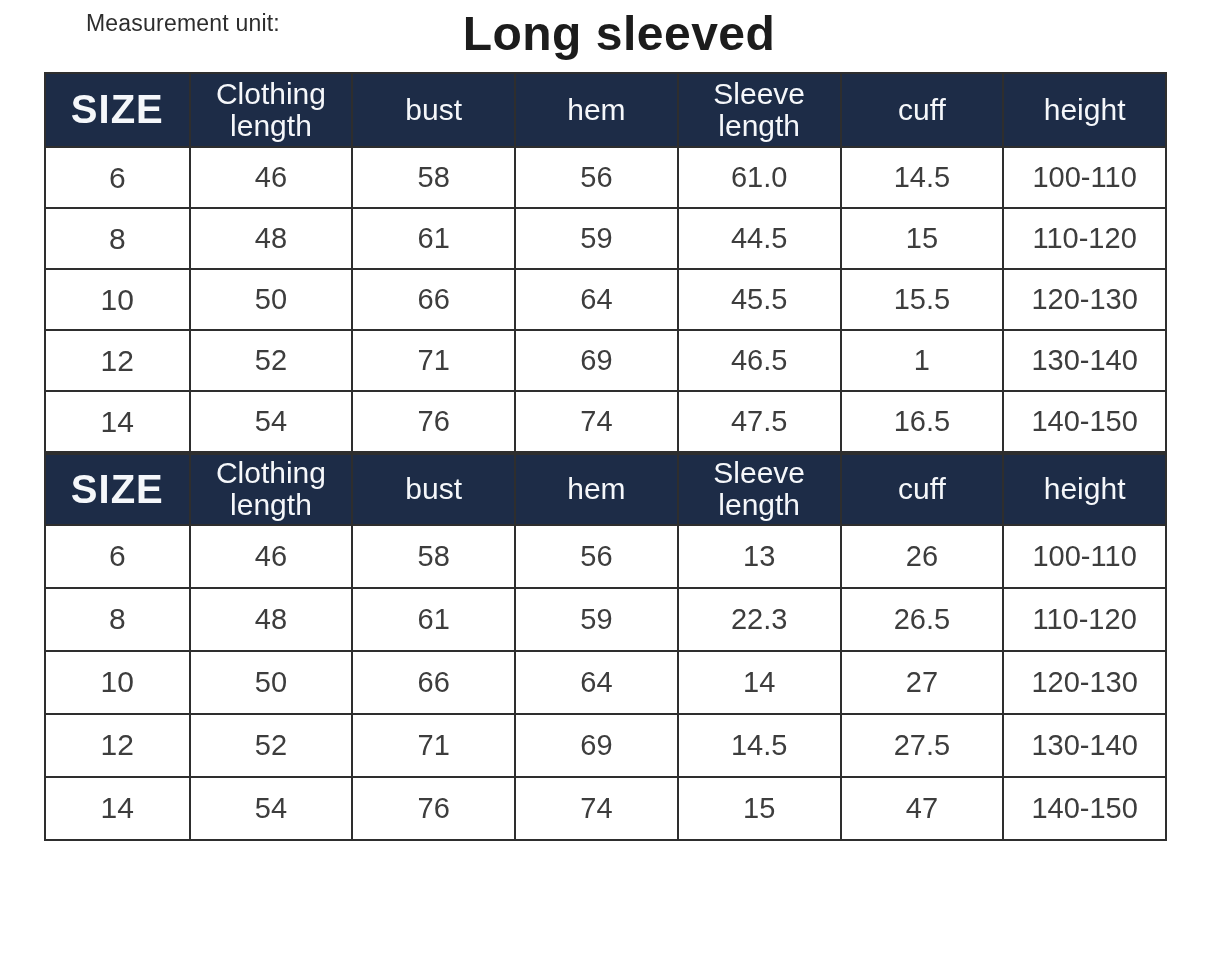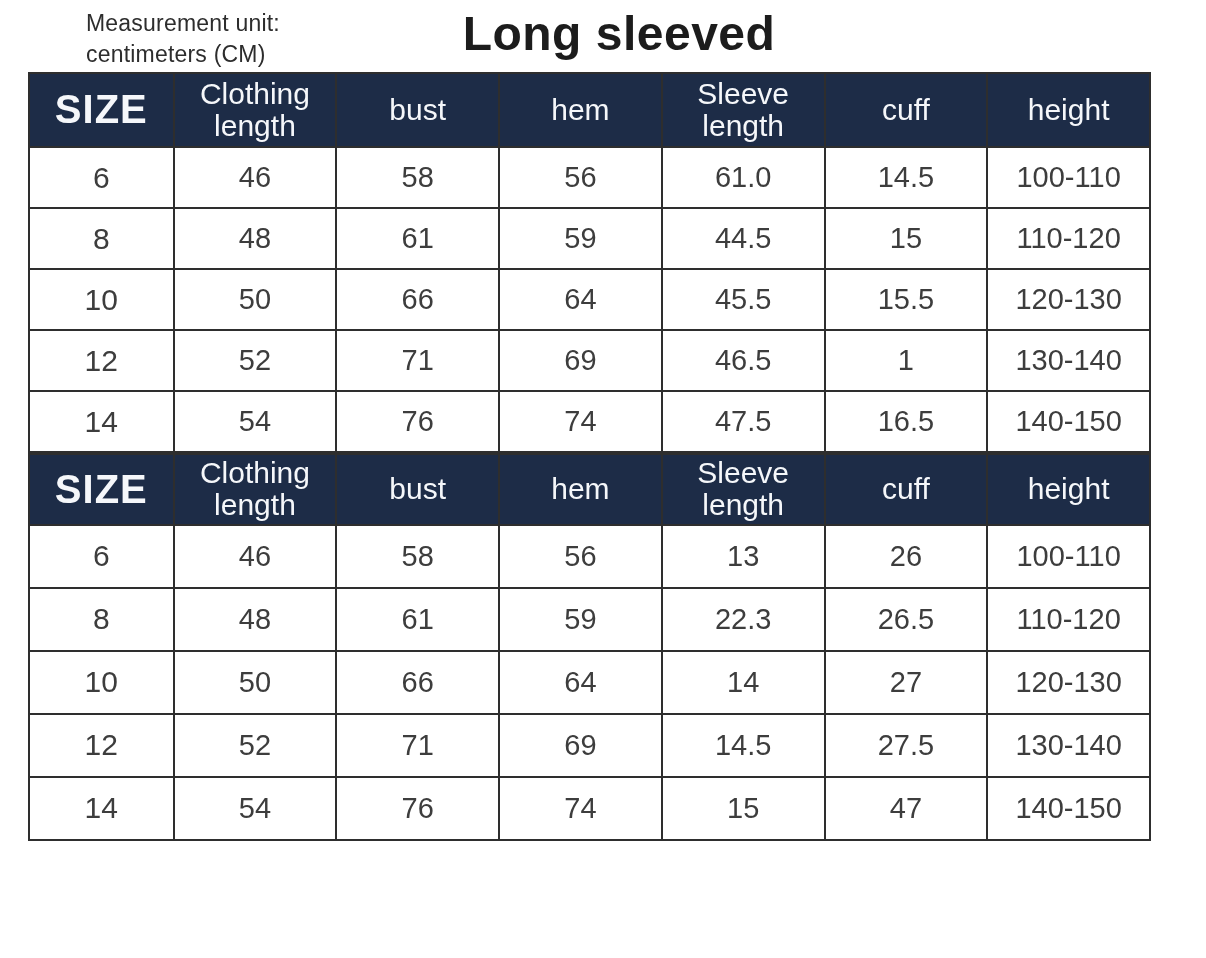--- a/index.html
+++ b/index.html
@@ -34,21 +34,21 @@
     letter-spacing: 0.5px;
   }
   .top-area .big-title { padding-top: 3px; }
 
   .title2-wrap { margin-top: 28px; height: 60px; margin-bottom: 10px; }
 
   table.size-table {
     border-collapse: collapse;
     table-layout: fixed;
     width: 1123px;
-    margin-left: 28px;
+    margin-left: 44px;
     background: #d946ef;
   }
   .size-table th, .size-table td {
     border: 2px solid var(--border);
     text-align: center;
     vertical-align: middle;
     overflow: hidden;
   }
   .size-table thead th {
     background: var(--header-bg);
@@ -76,21 +76,20 @@
   .size-table td:first-child { font-size: 30px; }
 </style>
 </head>
 <body>
 
 <div class="page">
 
   <div class="top-area">
     <div class="note">
       <div>Measurement unit:</div>
-      <div>centimeters (CM)</div>
     </div>
     <div class="big-title">Long sleeved</div>
   </div>
 
   <table class="size-table t1">
     <thead>
         <tr>
           <th class="size-col">SIZE</th>
           <th>Clothing length</th>
           <th>bust</th>

